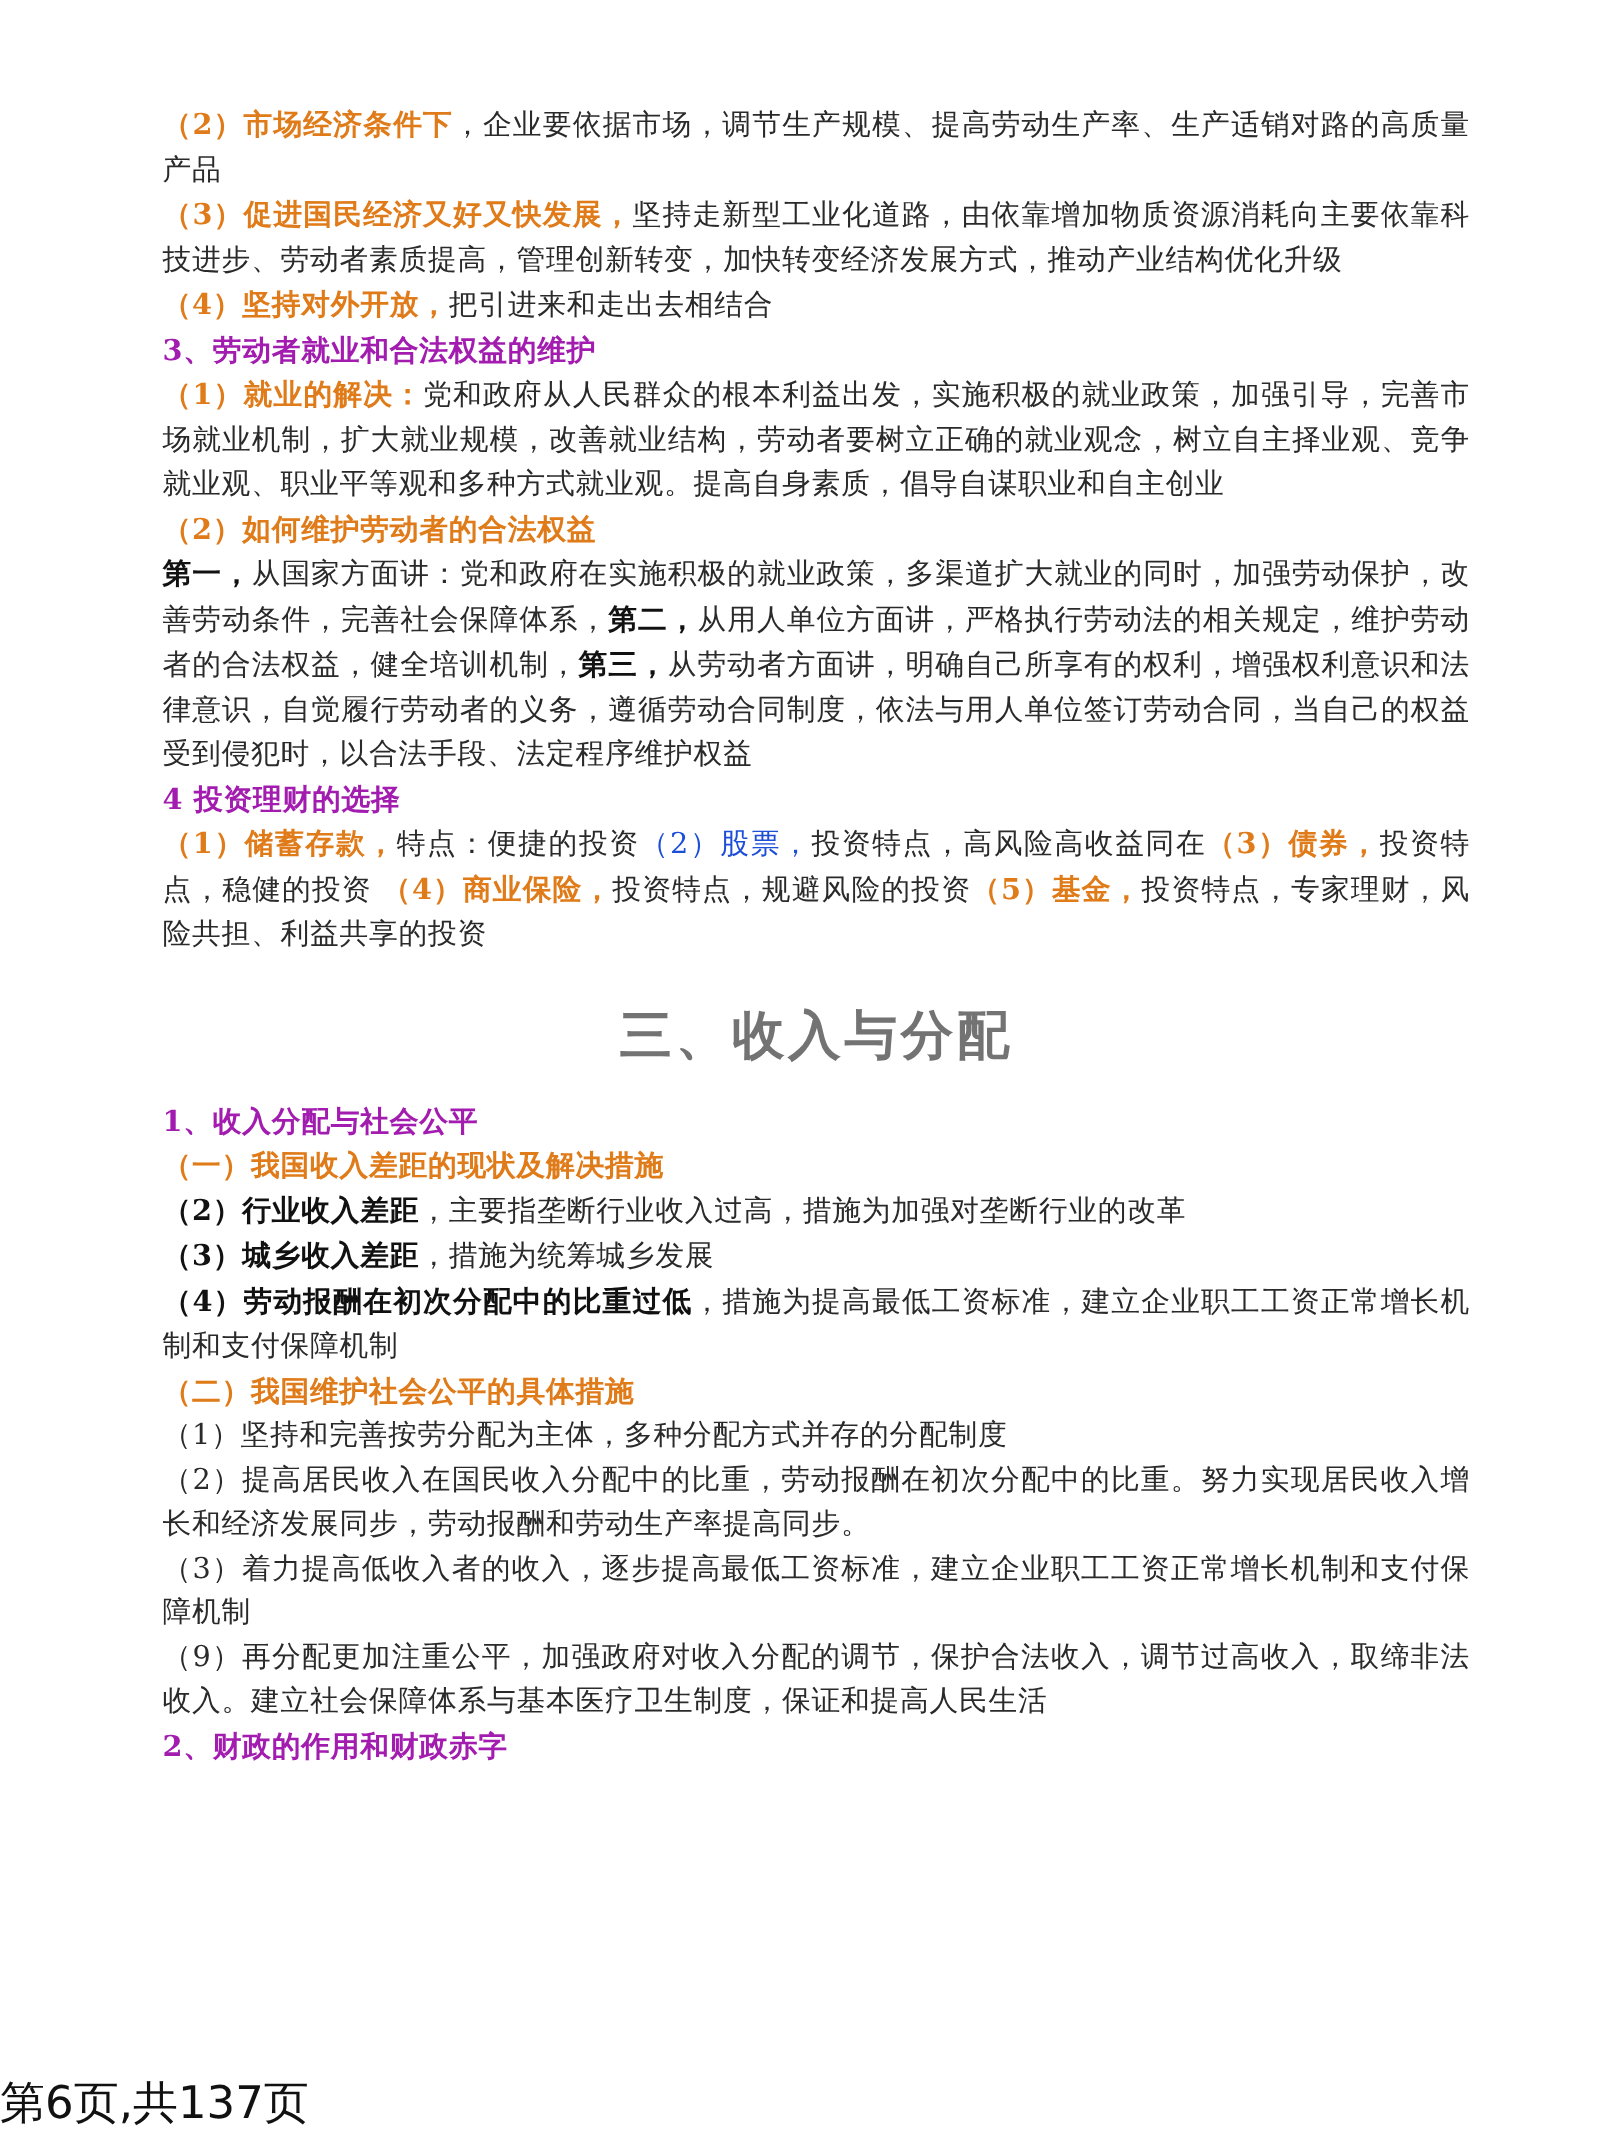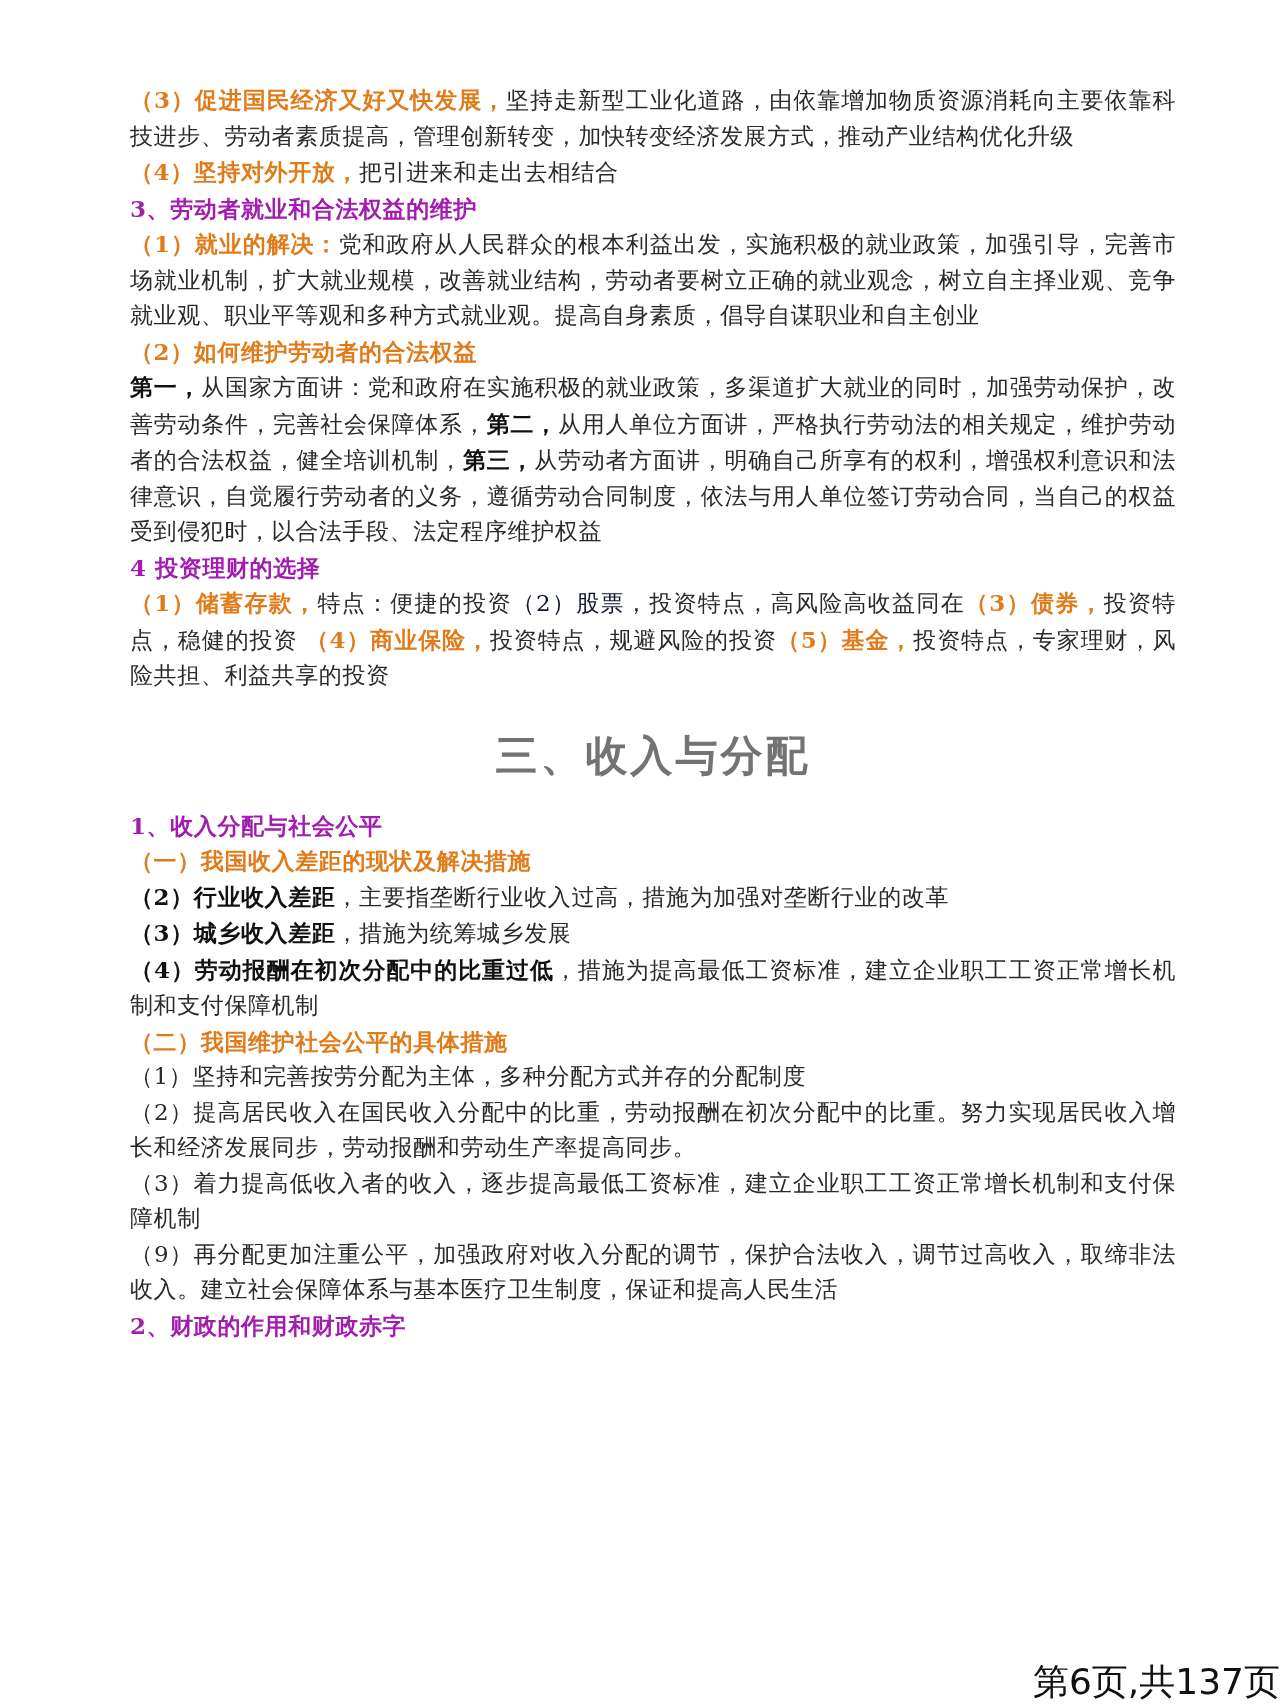--- a/index.html
+++ b/index.html
@@ -20,50 +20,53 @@
     left: 130px;
     top: 82px;
     width: 1046px;
     font-size: 23px;
     line-height: 35.5px;
     letter-spacing: 0.6px;
     text-align: justify;
   }
   .para { margin: 0; }
   .orange { color: #E07B1A; font-weight: bold; }
-  .orange-light { color: #0f172a; }
+  .orange-light { color: #1d4ed8; }
   .red { color: #a21caf; font-weight: bold; }
   .bold { font-weight: bold; color: #111; }
   .big-heading {
     text-align: center;
     color: #737373;
     font-family: "DejaVu Sans", "Liberation Sans", sans-serif;
     font-weight: bold;
     font-size: 42px;
     letter-spacing: 3px;
     margin: 32px 0 22px 0;
     line-height: 60px;
   }
   .footer {
     position: absolute;
     left: 0;
     width: 1280px;
     top: 1658px;
-    text-align: right;
+    text-align: left;
     font-family: "DejaVu Sans", "Liberation Sans", sans-serif;
     font-size: 36px;
     color: #111;
     letter-spacing: 0px;
   }
 </style>
 </head>
 <body>
 
 <div class="page">
 
+  <p class="para">
+    <span class="orange">（2）市场经济条件下</span><span>，企业要依据市场，调节生产规模、提高劳动生产率、生产适销对路的高质量产品</span>
+  </p>
 
   <p class="para">
     <span class="orange">（3）促进国民经济又好又快发展，</span><span>坚持走新型工业化道路，由依靠增加物质资源消耗向主要依靠科技进步、劳动者素质提高，管理创新转变，加快转变经济发展方式，推动产业结构优化升级</span>
   </p>
 
   <p class="para">
     <span class="orange">（4）坚持对外开放，</span><span>把引进来和走出去相结合</span>
   </p>
 
   <p class="para red">3、劳动者就业和合法权益的维护</p>

